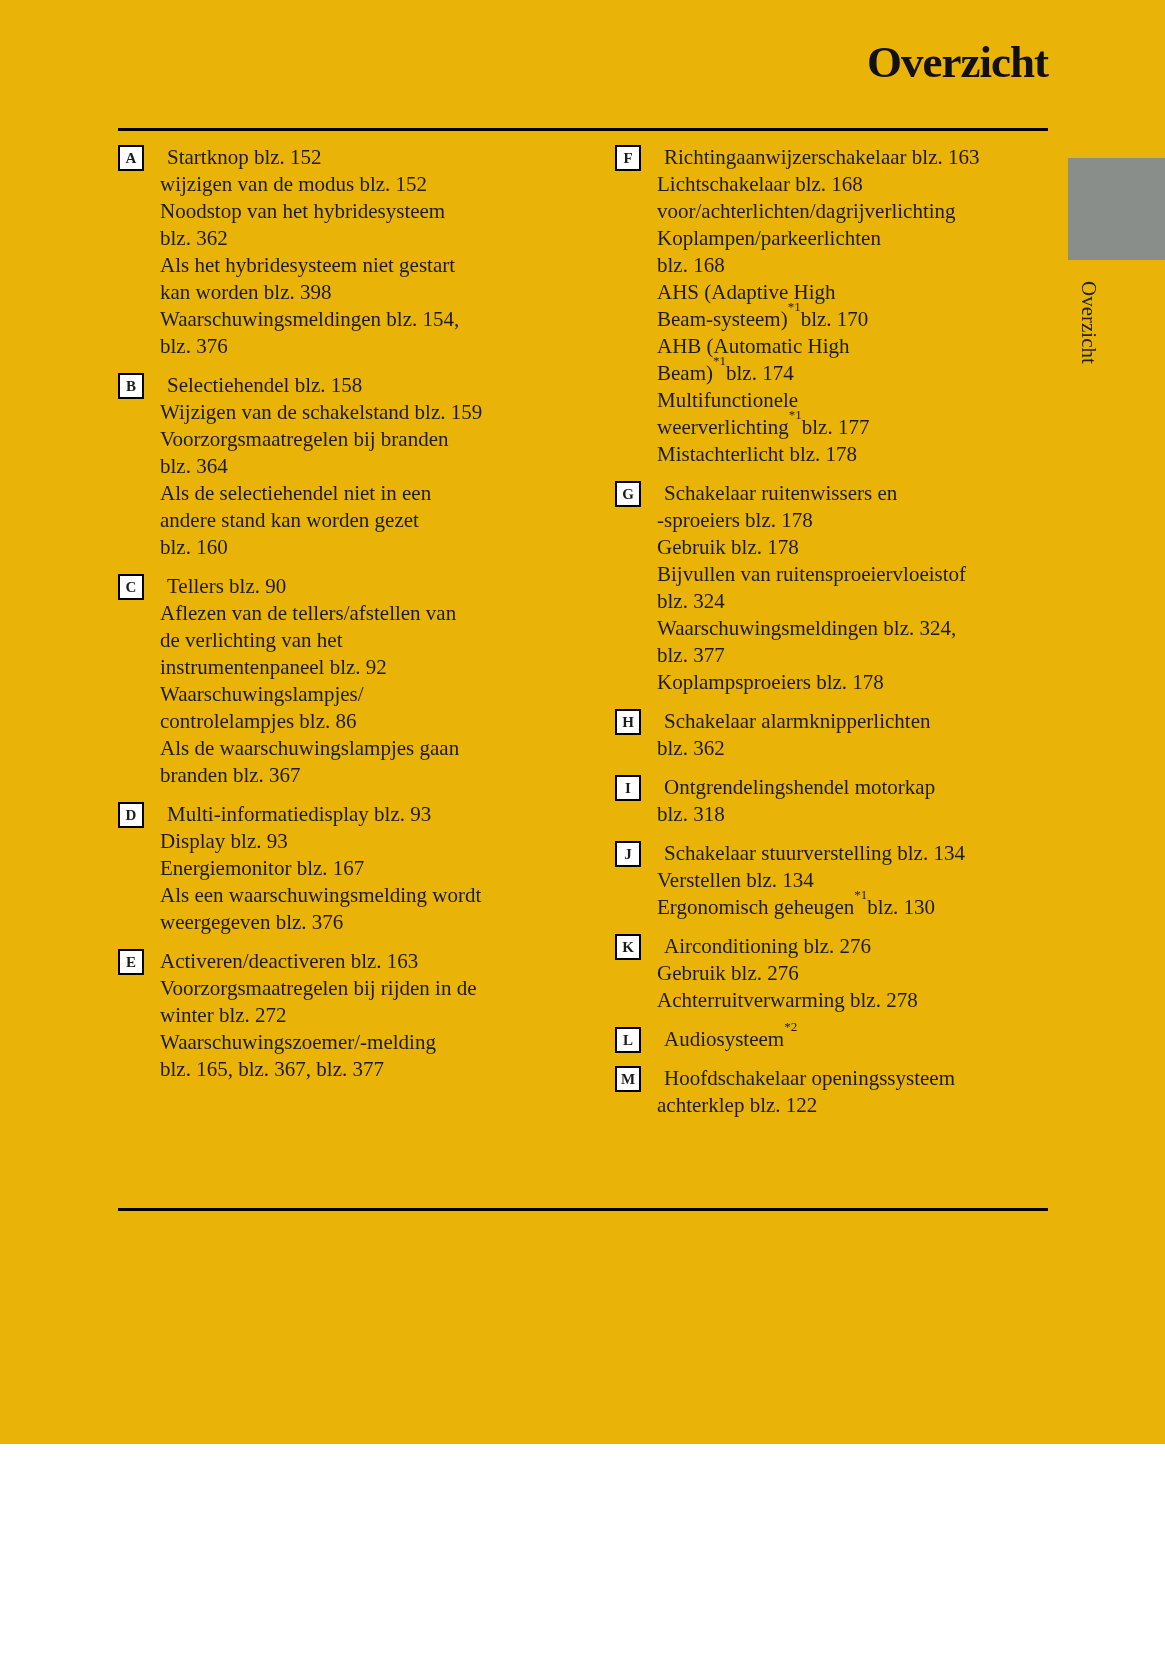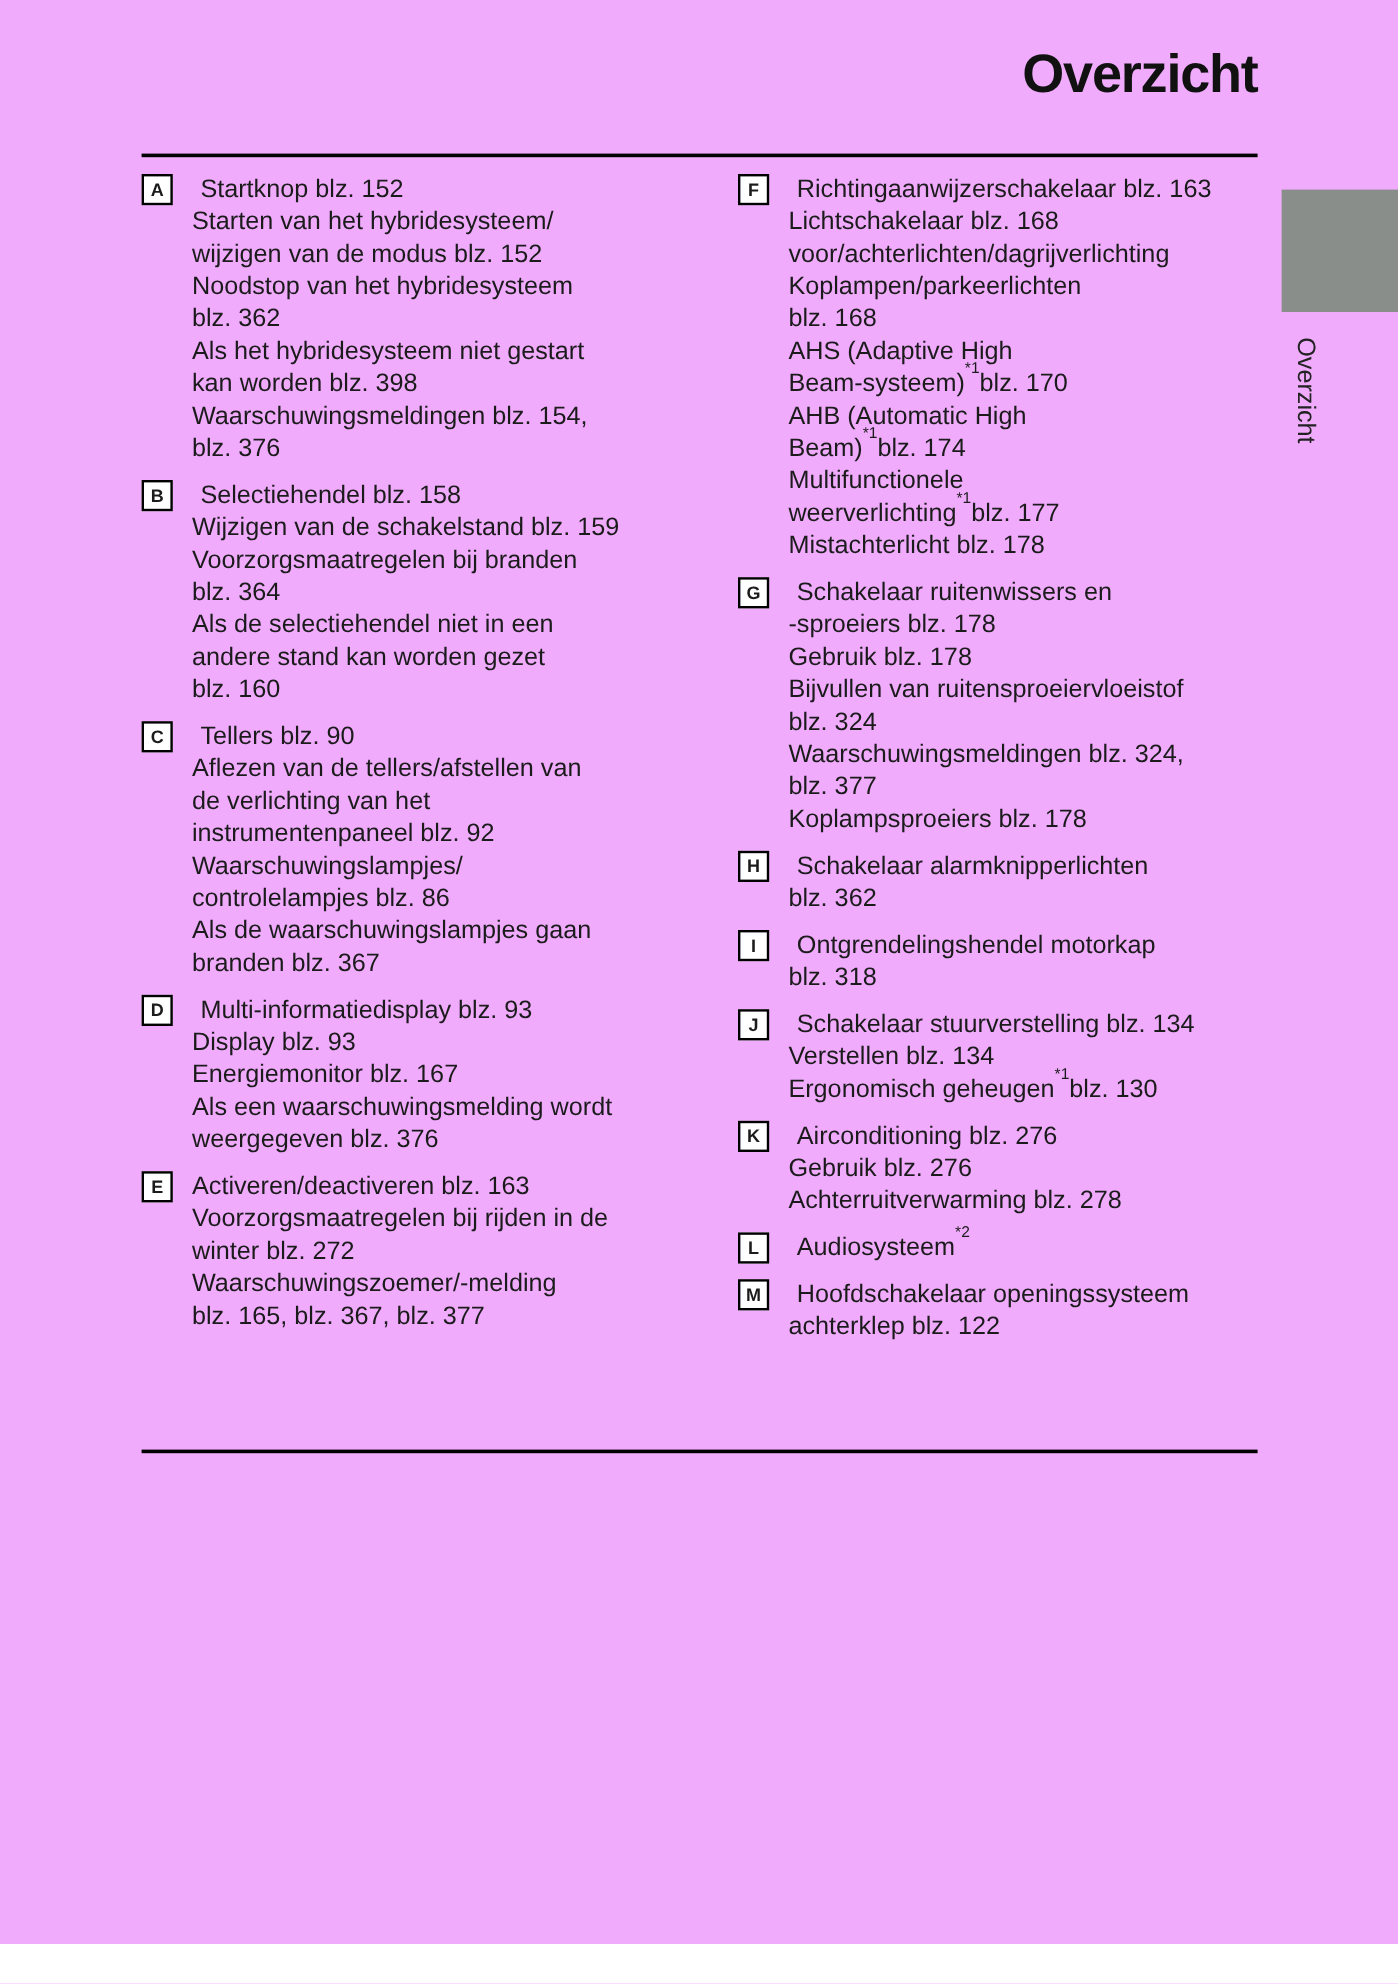--- a/index.html
+++ b/index.html
@@ -1,20 +1,20 @@
 <!DOCTYPE html>
 <html><head>
 <meta charset="utf-8">
 <style>
   html,body{margin:0;padding:0;background:#ffffff;}
   #page{
     position:relative;
-    width:1165px;height:1620px;
-    background:#f0abfc;
-    font-family:Liberation Sans, sans-serif;
+    width:1165px;height:1444px;
+    background:#eab308;
+    font-family:Liberation Serif, serif;
     color:#1b1b1b;
     overflow:hidden;
   }
   .page-title{
     position:absolute;
     top:36px;right:117px;
     font-size:45px;font-weight:bold;
     letter-spacing:-1px;
     color:#111;
   }
@@ -84,21 +84,20 @@
 <body>
 
 <div id="page">
   <div class="page-title">Overzicht</div>
   <div class="rule" id="rule-top"></div>
 
   <div class="column" id="col-left">
       <div class="section">
         <div class="letter-box">A</div>
         <div class="line heading">Startknop blz. 152</div>
-        <div class="line">Starten van het hybridesysteem/</div>
         <div class="line">wijzigen van de modus blz. 152</div>
         <div class="line">Noodstop van het hybridesysteem</div>
         <div class="line">blz. 362</div>
         <div class="line">Als het hybridesysteem niet gestart</div>
         <div class="line">kan worden blz. 398</div>
         <div class="line">Waarschuwingsmeldingen blz. 154,</div>
         <div class="line">blz. 376</div>
       </div>
       <div class="section">
         <div class="letter-box">B</div>

